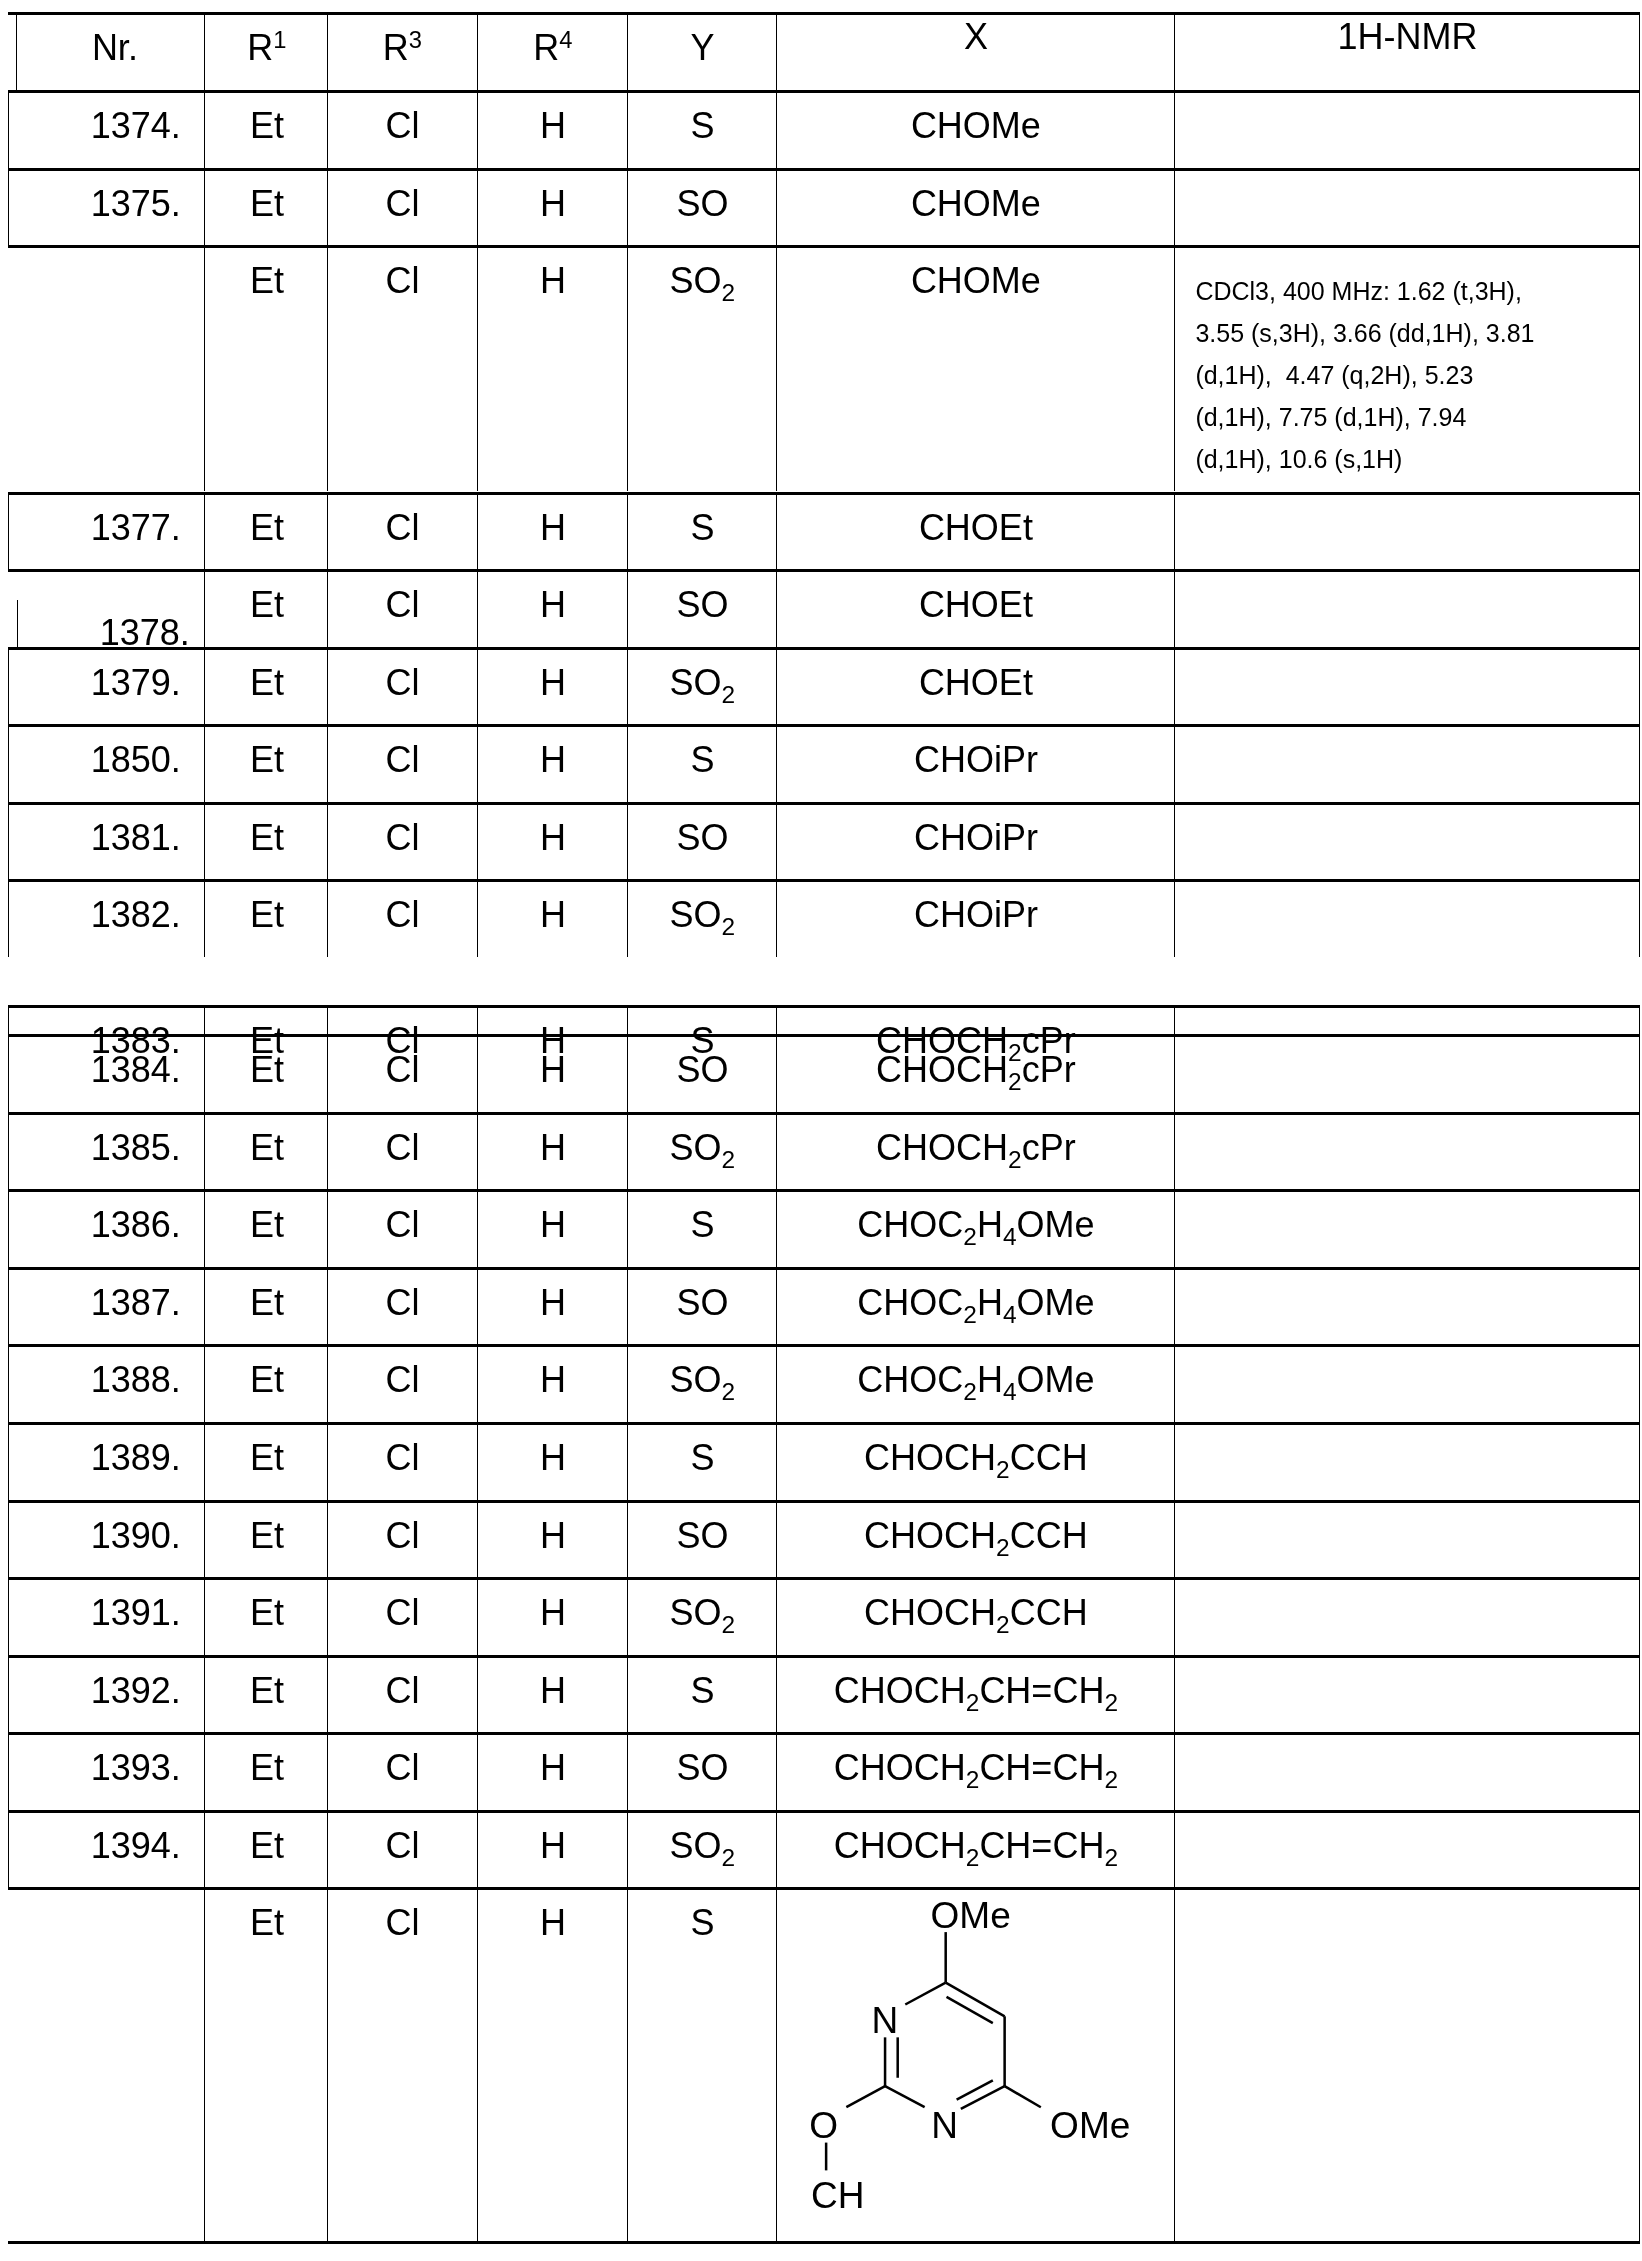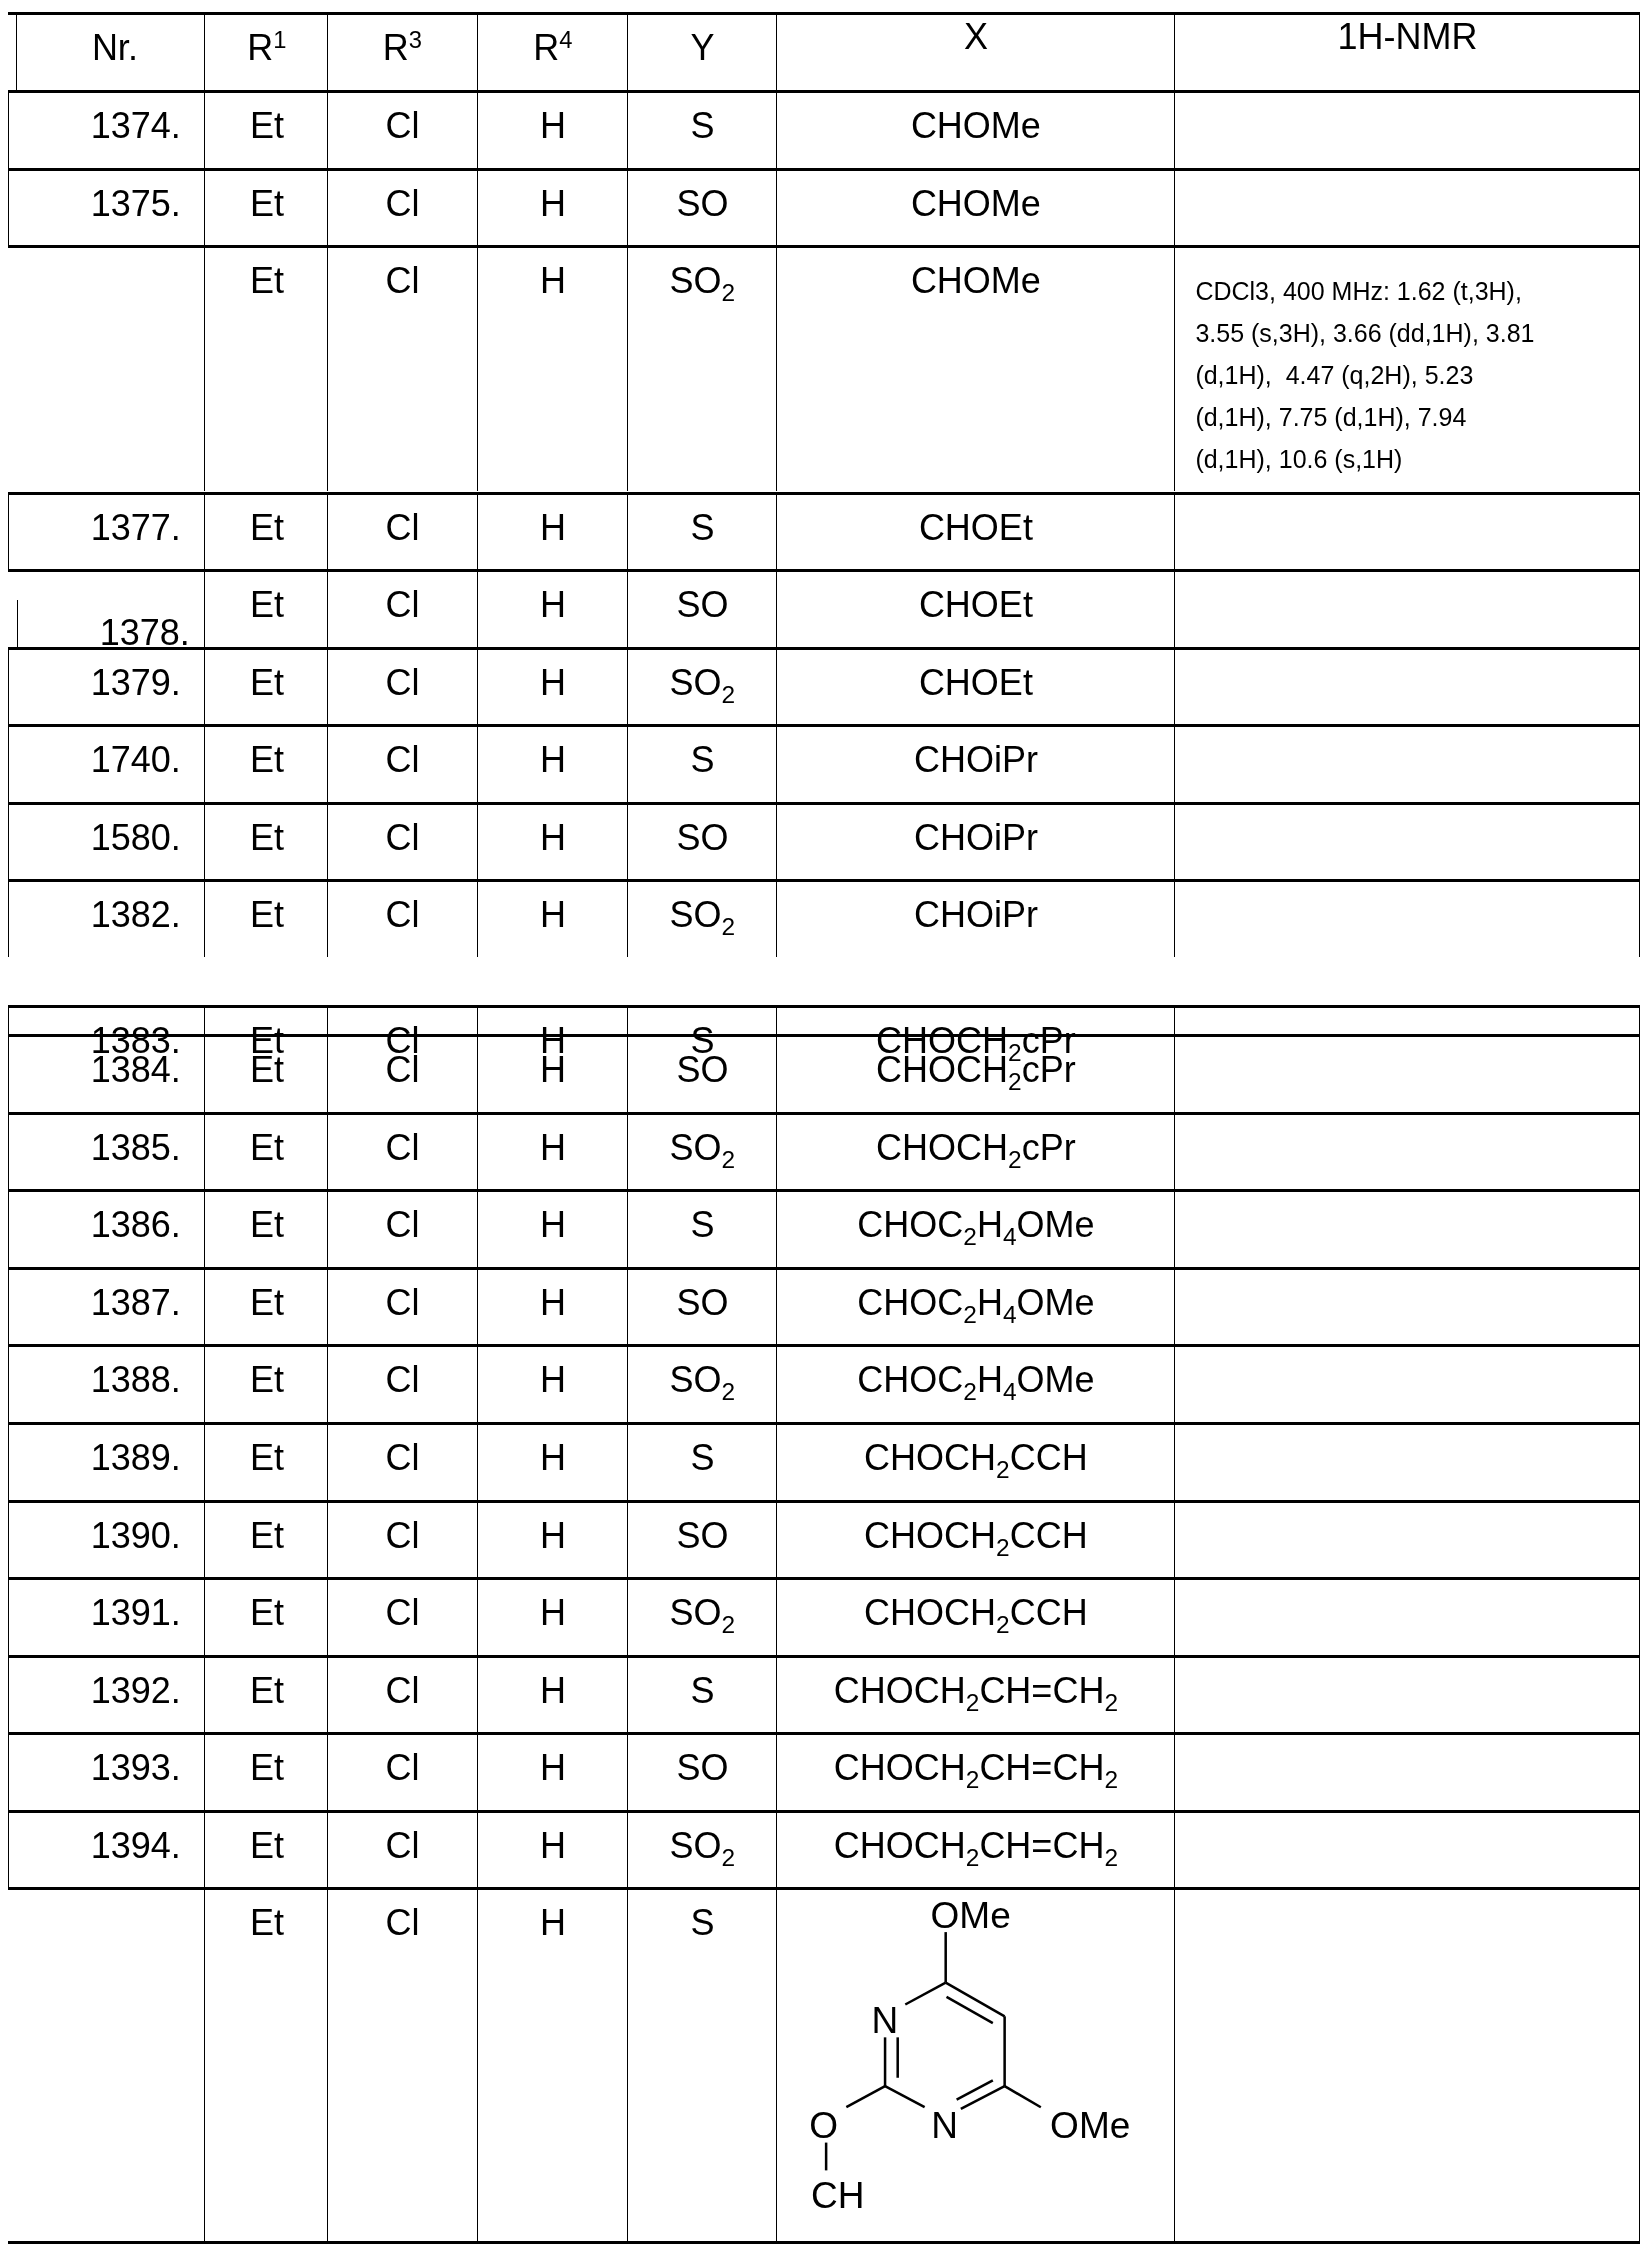--- a/index.html
+++ b/index.html
@@ -182,21 +182,21 @@
       </div>
       <div class="cell" style="left: 768px; width: 398px;">
         <div class="txt">CHOEt</div>
       </div>
       <div class="cell right-edge" style="left: 1166px; width: 466px;">
         <div class="nmr"></div>
       </div>
     </div>
     <div class="row body" style="top: 712px; height: 78px;">
       <div class="cell" style="left: 0px; width: 196px;">
-        <div class="txt num">1740.</div>
+        <div class="txt num">1850.</div>
       </div>
       <div class="cell" style="left: 196px; width: 124px;">
         <div class="txt">Et</div>
       </div>
       <div class="cell" style="left: 319px; width: 149px;">
         <div class="txt">Cl</div>
       </div>
       <div class="cell" style="left: 469px; width: 150px;">
         <div class="txt">H</div>
       </div>
@@ -205,21 +205,21 @@
       </div>
       <div class="cell" style="left: 768px; width: 398px;">
         <div class="txt">CHOiPr</div>
       </div>
       <div class="cell right-edge" style="left: 1166px; width: 466px;">
         <div class="nmr"></div>
       </div>
     </div>
     <div class="row body" style="top: 790px; height: 78px;">
       <div class="cell" style="left: 0px; width: 196px;">
-        <div class="txt num">1580.</div>
+        <div class="txt num">1381.</div>
       </div>
       <div class="cell" style="left: 196px; width: 124px;">
         <div class="txt">Et</div>
       </div>
       <div class="cell" style="left: 319px; width: 149px;">
         <div class="txt">Cl</div>
       </div>
       <div class="cell" style="left: 469px; width: 150px;">
         <div class="txt">H</div>
       </div>

